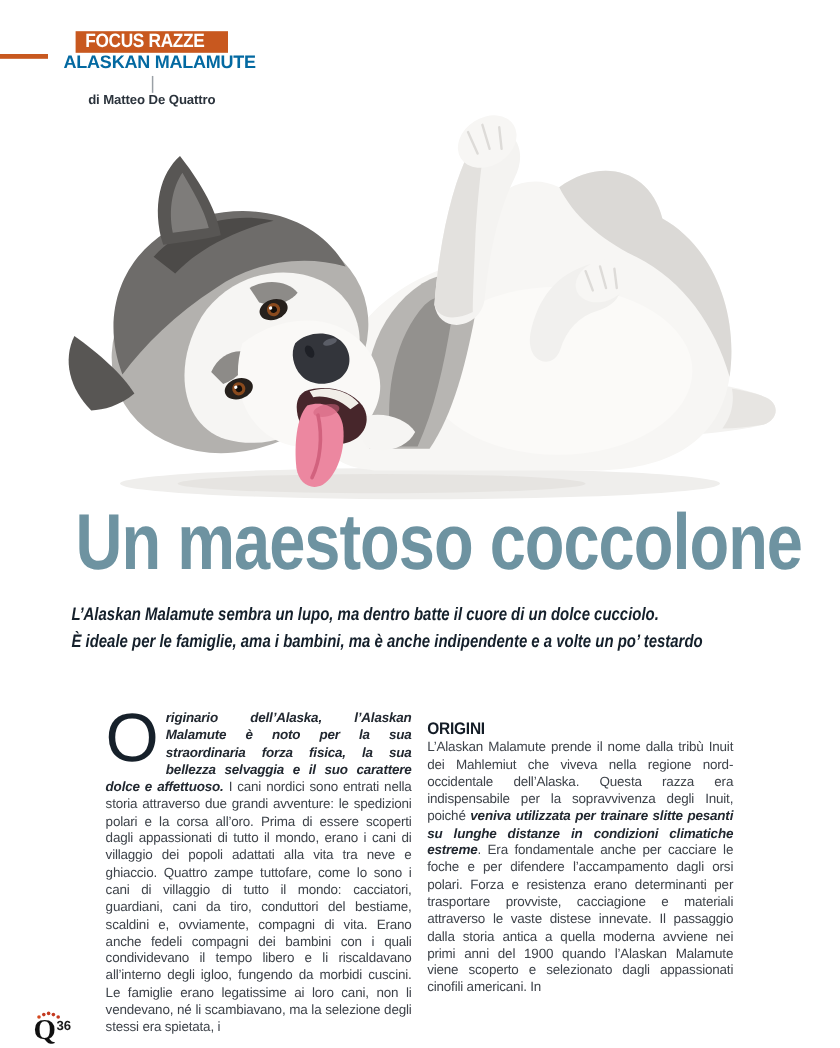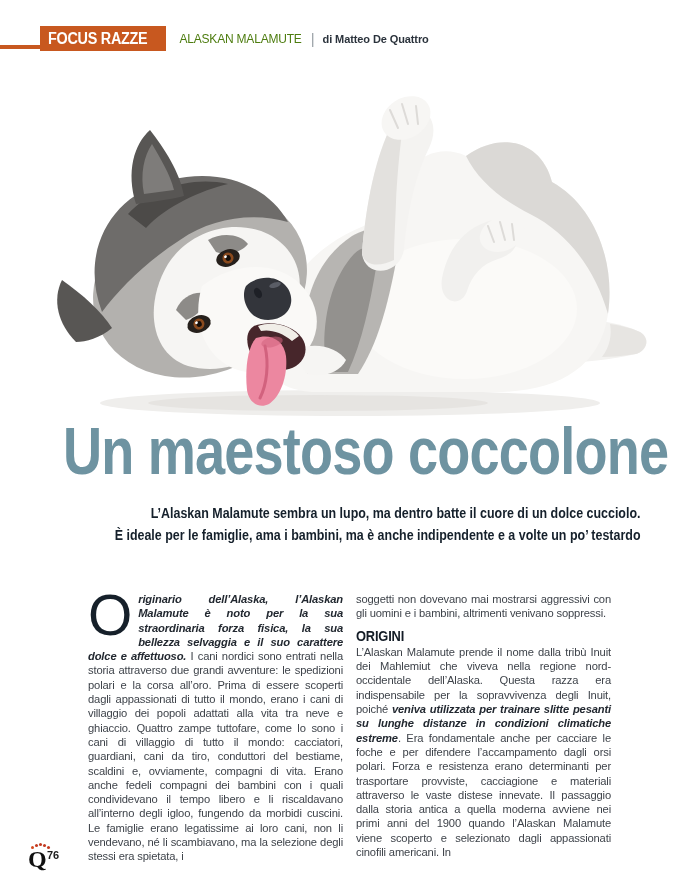--- a/index.html
+++ b/index.html
@@ -4,43 +4,43 @@
 <style>
   html,body { margin:0; padding:0; background:#ffffff; }
   .page {
     position:relative; width:700px; height:873px; margin:0 auto;
     background:#ffffff; overflow:hidden;
     font-family:"Liberation Sans", sans-serif;
   }
 
   
   .kicker-rule { position:absolute; left:0; top:45px; width:40px; height:4px; background:#c8581f; }
-  .header-row { position:absolute; left:40px; top:26px; height:25px; display:flex; align-items:center; }
+  .header-row { position:absolute; left:40px; top:26px; height:25px; display:flex; align-items:center;flex-direction:column; }
   .kicker-badge {
     background:#c8581f; color:#ffffff; height:25px; display:flex; align-items:center;
     padding:0 8px; font-weight:bold; font-size:16px; white-space:nowrap;
   }
   .kicker-badge span { display:inline-block; transform:scaleX(.9); transform-origin:left center; letter-spacing:-.3px; }
   .breed-title {
-    margin-left:13px; font-weight:normal; font-size:12px; color:#4d7c0f;
+    margin-left:13px; font-weight:bold; font-size:15px; color:#0369a1;
     letter-spacing:-.2px; white-space:nowrap;
   }
   .byline-sep { margin:0 8px 0 9px; color:#9aa0a6; font-weight:normal; font-size:15px; }
   .byline { font-weight:bold; font-size:11px; color:#2b333c; letter-spacing:-.1px; white-space:nowrap; }
 
   
   .hero-svg { position:absolute; left:50px; top:72px; width:600px; height:360px; }
 
   
   .article-title {
     position:absolute; left:0; top:414px; width:100%; text-align:center;
     font-size:66px; font-weight:bold; color:#6e93a1; white-space:nowrap;
     transform:scaleX(.82); transform-origin:center; letter-spacing:-1px; line-height:1.15;
   }
-  .standfirst { position:absolute; left:0; top:502px; width:100%; text-align:right; }
+  .standfirst { position:absolute; left:0; top:502px; width:100%; text-align:left;font-style:italic; }
   .standfirst .sline {
     display:block; font-size:15px; font-weight:bold; color:#15202b; line-height:22px;
     white-space:nowrap; transform:scaleX(.83); transform-origin:center;
   }
 
   
   .columns { position:absolute; left:88px; top:592px; width:524px; display:flex; gap:13px; }
   .col {
     width:255px; font-size:11.2px; line-height:14.3px; letter-spacing:-.15px;
     text-align:justify; color:#3e434a;
@@ -154,25 +154,24 @@
   <div class="standfirst">
     <span class="sline">L’Alaskan Malamute sembra un lupo, ma dentro batte il cuore di un dolce cucciolo.</span>
     <span class="sline">È ideale per le famiglie, ama i bambini, ma è anche indipendente e a volte un po’ testardo</span>
   </div>
 
   <div class="columns">
     <div class="col">
       <p><span class="dropcap">O</span><b>riginario dell’Alaska, l’Alaskan Malamute è noto per la sua straordinaria forza fisica, la sua bellezza selvaggia e il suo carattere dolce e affettuoso.</b><span> I cani nordici sono entrati nella storia attraverso due grandi avventure: le spedizioni polari e la corsa all’oro. Prima di essere scoperti dagli appassionati di tutto il mondo, erano i cani di villaggio dei popoli adattati alla vita tra neve e ghiaccio. Quattro zampe tuttofare, come lo sono i cani di villaggio di tutto il mondo: cacciatori, guardiani, cani da tiro, conduttori del bestiame, scaldini e, ovviamente, compagni di vita. Erano anche fedeli compagni dei bambini con i quali condividevano il tempo libero e li riscaldavano all’interno degli igloo, fungendo da morbidi cuscini. Le famiglie erano legatissime ai loro cani, non li vendevano, né li scambiavano, ma la selezione degli stessi era spietata, i</span></p>
     </div>
     <div class="col">
-      <p>soggetti non dovevano mai mostrarsi aggressivi con gli uomini e i bambini, altrimenti venivano soppressi.</p>
       <h3 class="section-heading">ORIGINI</h3>
       <p><span>L’Alaskan Malamute prende il nome dalla tribù Inuit dei Mahlemiut che viveva nella regione nord-occidentale dell’Alaska. Questa razza era indispensabile per la sopravvivenza degli Inuit, poiché </span><b>veniva utilizzata per trainare slitte pesanti su lunghe distanze in condizioni climatiche estreme</b><span>. Era fondamentale anche per cacciare le foche e per difendere l’accampamento dagli orsi polari. Forza e resistenza erano determinanti per trasportare provviste, cacciagione e materiali attraverso le vaste distese innevate. Il passaggio dalla storia antica a quella moderna avviene nei primi anni del 1900 quando l’Alaskan Malamute viene scoperto e selezionato dagli appassionati cinofili americani. In</span></p>
     </div>
   </div>
 
   <div class="logo">
     <span class="logo-dots"></span>
     <span class="logo-q">Q</span>
-    <span class="logo-page">76</span>
+    <span class="logo-page">36</span>
   </div>
 
 </div>
 
 </body></html>

